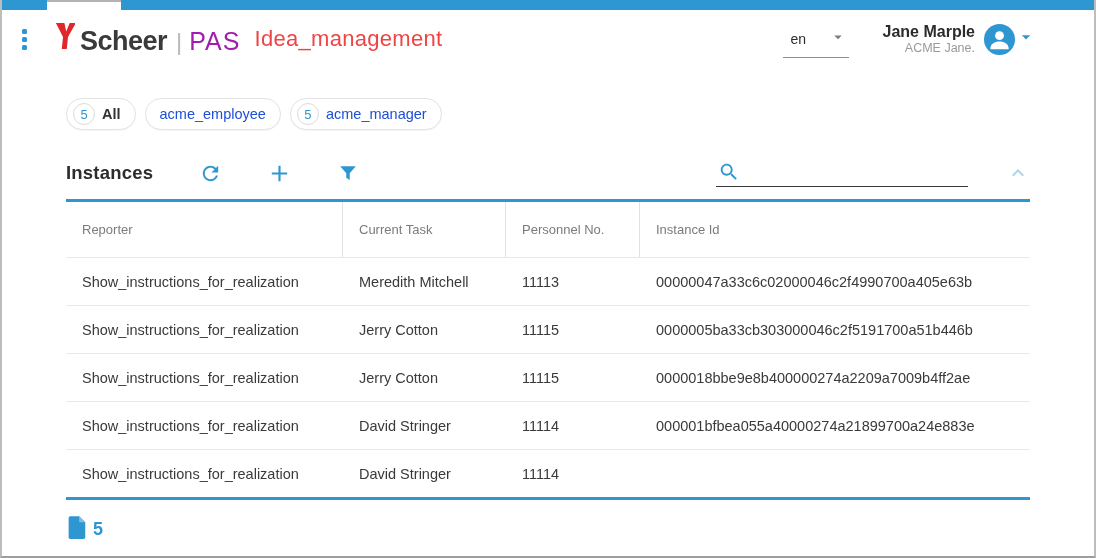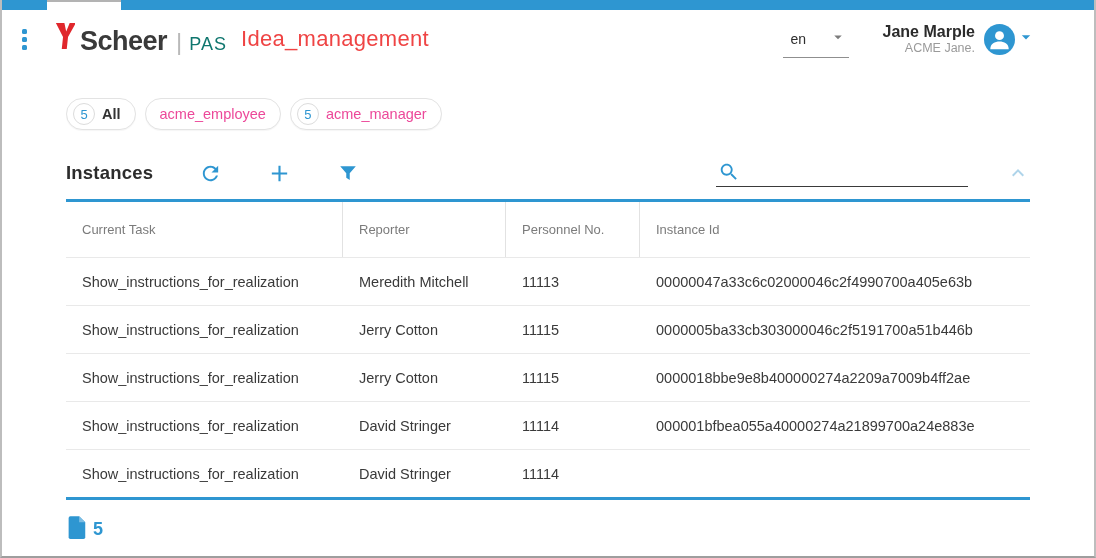--- a/index.html
+++ b/index.html
@@ -19,41 +19,41 @@
   .strip-blue-right{ position:absolute; left:119px; top:0; right:0; height:10px; background:#2e96d1; }
 
   
   .app-header{ display:flex; align-items:center; height:54px; padding:4px 58px 0 16px; }
   .kebab{ display:flex; flex-direction:column; gap:3px; cursor:pointer; padding:4px; }
   .kebab i{ width:5px; height:5px; border-radius:1.5px; background:#2e96d1; display:block; }
   .logo{ display:flex; align-items:baseline; margin-left:22px; white-space:nowrap; }
   .logo svg{ align-self:center; margin-right:5px; }
   .logo-scheer{ font-size:27px; font-weight:700; color:#3a3a3a; letter-spacing:-0.5px; }
   .logo-sep{ font-size:24px; color:#b9b9b9; font-weight:300; margin:0 7px 0 9px; }
-  .logo-pas{ font-size:18px; color:#0f766e; letter-spacing:1px; }
+  .logo-pas{ font-size:25px; color:#a21caf; letter-spacing:1px; }
   .app-title{ font-size:22px; color:#ef4444; margin-left:14px; letter-spacing:0.3px; white-space:nowrap; }
   .header-spacer{ flex:1; }
 
   .lang-select{ position:relative; width:66px; padding:3px 2px 7px 8px; border-bottom:1px solid #8f8f8f;
     display:flex; align-items:center; justify-content:space-between; cursor:pointer; margin-right:34px; margin-top:4px;margin-left:16px;}
   .lang-select .lang-value{ font-size:14px; color:#2d2d2d; }
 
   .user-block{ display:flex; align-items:center; gap:1px; }
   .user-text{ text-align:right; margin-right:8px; }
   .user-name{ font-size:16px; font-weight:700; color:#2b2b2b; line-height:18px; }
   .user-org{ font-size:12.5px; color:#9a9a9a; line-height:15px; }
   .avatar{ width:31px; height:31px; border-radius:50%; background:#2e96d1; display:flex; align-items:center; justify-content:center; cursor:pointer; }
 
   
   .chips{ display:flex; gap:9px; margin:34px 64px 0; }
   .chip{ display:flex; align-items:center; height:32px; border:1px solid #e3e3e3; border-radius:16px;
     padding:0 14px; background:#fff; cursor:pointer; box-shadow:0 1px 1px rgba(0,0,0,0.04); }
   .chip-badge{ width:22px; height:22px; border-radius:50%; border:1px solid #dcdcdc; background:#fff;
     display:flex; align-items:center; justify-content:center; font-size:13px; color:#2e96d1; margin-left:-8px; margin-right:7px; }
-  .chip-label{ font-size:14.5px; color:#ec4899; }
+  .chip-label{ font-size:14.5px; color:#1d4ed8; }
   .chip.active .chip-label{ color:#333333; font-weight:700; }
 
   
   .instances-bar{ display:flex; align-items:center; margin:26px 64px 0; height:34px;gap:24px; }
   .instances-title{ font-size:18.5px; font-weight:700; color:#2c2c2c; letter-spacing:0.2px; }
   .tool-icon{ margin-left:22px; cursor:pointer; display:flex; align-items:center; }
   .bar-spacer{ flex:1; }
   .search{ position:relative; width:252px; border-bottom:1px solid #3a3a3a; height:28px; display:flex; align-items:flex-end; }
   .search svg{ position:absolute; left:2px; top:2px; }
   .search input{ border:none; outline:none; width:100%; padding:0 0 4px 28px; font-size:14px; color:#333;
@@ -179,22 +179,22 @@
 
     <span class="collapse-icon">
       <svg width="24" height="24" viewBox="0 0 24 24">
           <path d="M7.41 15.41 12 10.83l4.59 4.58L18 14l-6-6-6 6z" fill="#aed4ea"></path>
         </svg>
     </span>
   </div>
 
   <div class="itable">
     <div class="thead" id="thead">
+        <div class="th">Reporter</div>
         <div class="th">Current Task</div>
-        <div class="th">Reporter</div>
         <div class="th">Personnel No.</div>
         <div class="th">Instance Id</div>
       </div>
     <div id="tbody">
         <div class="trow">
           <div class="td">Show_instructions_for_realization</div>
           <div class="td">Meredith Mitchell</div>
           <div class="td">11113</div>
           <div class="td">00000047a33c6c02000046c2f4990700a405e63b</div>
         </div>

